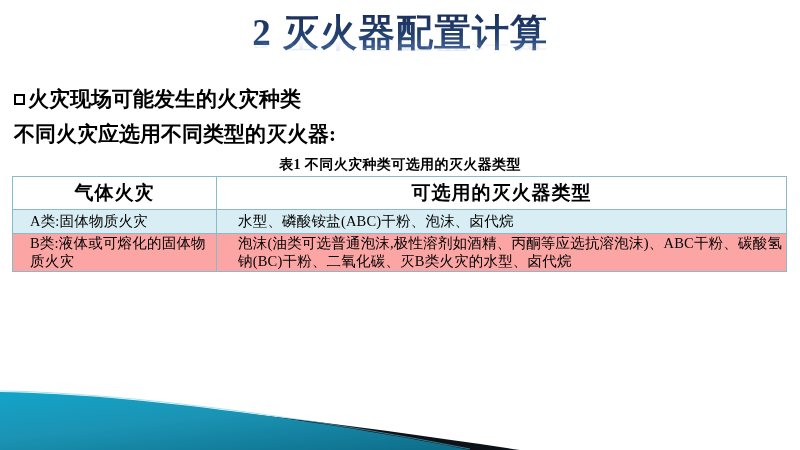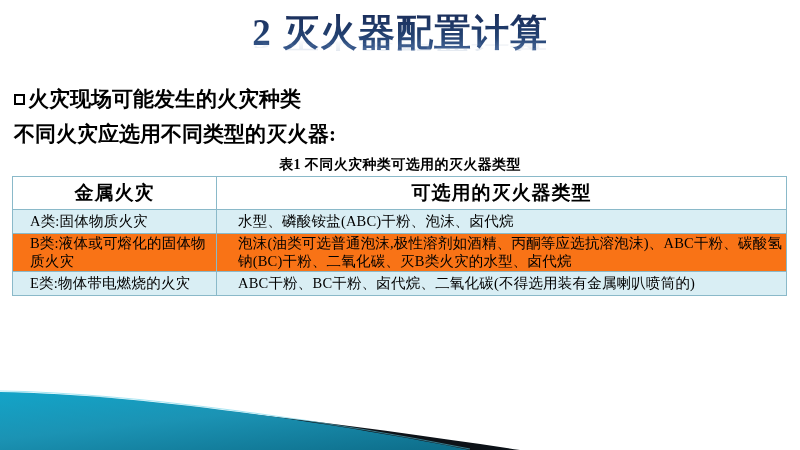--- a/index.html
+++ b/index.html
@@ -126,21 +126,21 @@
     background: #ffffff;
     text-align: center;
     font-size: 19px;
     font-weight: bold;
     height: 30px;
     letter-spacing: 1px;
   }
 
   .tbl tbody tr td { height: 21px; }
   .tbl tbody tr.tint td { background: #d9eef4; }
-  .tbl tbody tr.plain td { background: #f97316; }
+  .tbl tbody tr.plain td { background: #fca5a5; }
   .tbl tbody tr.tall td { }
 
   td.cat {
     text-align: left;
     padding-left: 17px;
     white-space: normal;
     letter-spacing: .2px;
   }
   td.types {
     text-align: left;
@@ -178,36 +178,32 @@
 
   <div class="table-caption">表1 不同火灾种类可选用的灭火器类型</div>
 
   <table class="tbl">
     <colgroup>
       <col class="c1">
       <col class="c2">
     </colgroup>
     <thead>
       <tr>
-        <th>金属火灾</th>
+        <th>气体火灾</th>
         <th>可选用的灭火器类型</th>
       </tr>
     </thead>
     <tbody>
       <tr class="tint">
         <td class="cat">A类:固体物质火灾</td>
         <td class="types">水型、磷酸铵盐(ABC)干粉、泡沫、卤代烷</td>
       </tr>
       <tr class="plain tall">
         <td class="cat">B类:液体或可熔化的固体物质火灾</td>
         <td class="types">泡沫(油类可选普通泡沫,极性溶剂如酒精、丙酮等应选抗溶泡沫)、ABC干粉、碳酸氢钠(BC)干粉、二氧化碳、灭B类火灾的水型、卤代烷</td>
-      </tr>
-      <tr class="tint">
-        <td class="cat">E类:物体带电燃烧的火灾</td>
-        <td class="types">ABC干粉、BC干粉、卤代烷、二氧化碳(不得选用装有金属喇叭喷筒的)</td>
       </tr>
     </tbody>
   </table>
 
   <div class="swoosh">
     <svg width="800" height="64" viewBox="0 0 800 64" preserveAspectRatio="none">
       <defs>
         <linearGradient id="tealGrad" x1="0" y1="0" x2="0.9" y2="1">
           <stop offset="0%" stop-color="#13a4c8"></stop>
           <stop offset="45%" stop-color="#1b93b4"></stop>

